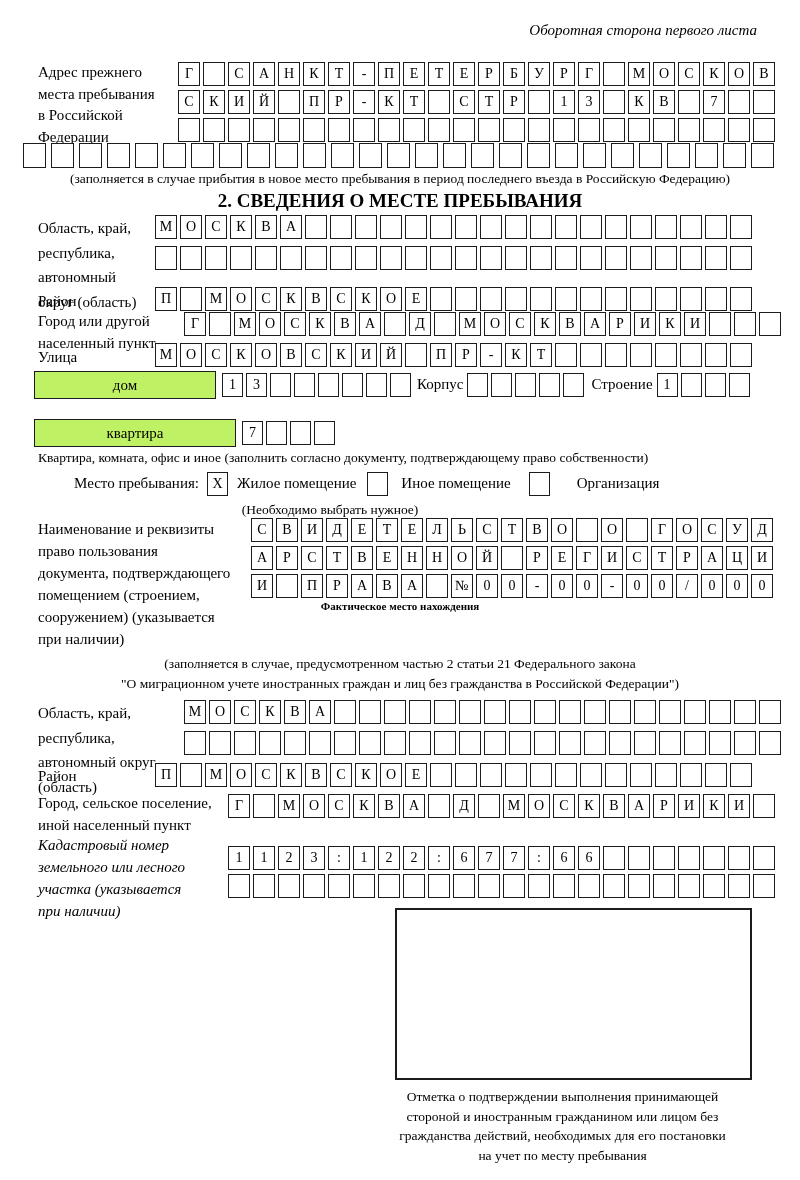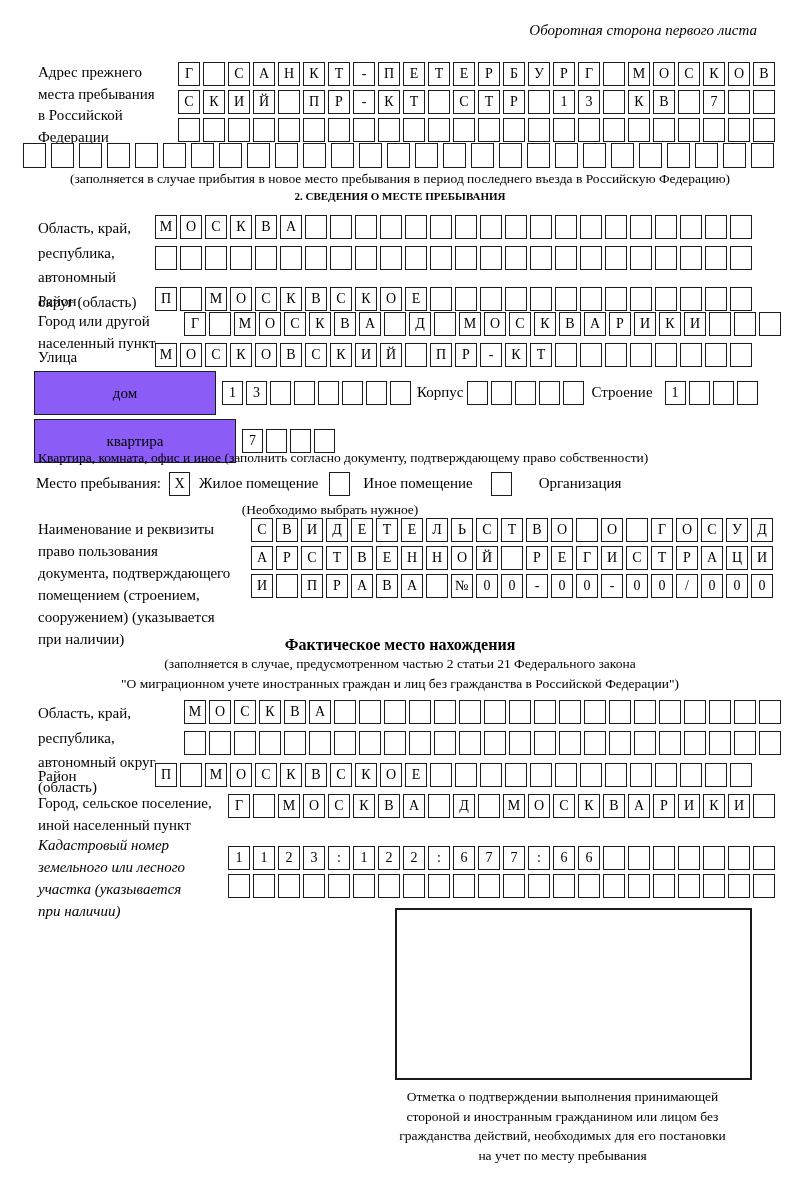--- a/index.html
+++ b/index.html
@@ -7,32 +7,32 @@
   .page {
     position:relative; width:800px; height:1180px; background:#fff;
     font-family:"Liberation Serif","DejaVu Serif",serif; color:#000; overflow:hidden;
   }
   .abs { position:absolute; }
   .lbl { font-size:15px; line-height:21.5px; }
   .lh25 { line-height:24.5px; }
   .lh22 { line-height:22px; }
   .note { font-size:13.5px; }
   .center { left:0; width:100%; text-align:center; }
-  .title { font-weight:bold; font-size:11px; }
+  .title { font-weight:bold; font-size:19px; }
   .cg { display:flex; gap:3px; }
   .cell {
     flex:0 0 22px; width:22px; height:24px; border:1.6px solid #1c1c1c; background:#fff;
     display:flex; align-items:center; justify-content:center; font-size:14px; line-height:1;
   }
   .cg.small .cell { flex-basis:21px; width:21px; }
   .cg.big { gap:5px; }
   .cg.big .cell { flex-basis:23px; width:23px; height:25px; }
   .boxlabel {
-    border:1.6px solid #1c1c1c; height:44px; display:flex; align-items:center;
-    justify-content:center; font-size:15px; background:#8b5cf6;
+    border:1.6px solid #1c1c1c; height:28px; display:flex; align-items:center;
+    justify-content:center; font-size:15px; background:#bef264;
   }
   .chk {
     width:21px; height:24px; border:1.6px solid #1c1c1c; display:flex; align-items:center;
     justify-content:center; font-size:14px; background:#fff; flex:0 0 21px;
   }
   .inline-row { display:flex; align-items:center; }
   .stamp-box { border:2px solid #1c1c1c; background:#fff; }
 </style>
 </head>
 <body>
@@ -317,42 +317,42 @@
         <div class="cell"></div>
       </div>
     <span class="lbl" style="margin:0 4px 0 6px;">Корпус</span>
     <div class="cg small">
         <div class="cell"></div>
         <div class="cell"></div>
         <div class="cell"></div>
         <div class="cell"></div>
         <div class="cell"></div>
       </div>
-    <span class="lbl" style="margin:0 12px 0 7px;">Строение</span>
+    <span class="lbl" style="margin:0 4px 0 7px;">Строение</span>
     <div class="cg small">
         <div class="cell">1</div>
         <div class="cell"></div>
         <div class="cell"></div>
         <div class="cell"></div>
       </div>
   </div>
 
   <div class="abs inline-row" style="left:34px; top:419px;border-radius:13px;">
     <div class="boxlabel" style="width:202px;">квартира</div>
     <div class="cg small" style="margin-left:6px;">
         <div class="cell">7</div>
         <div class="cell"></div>
         <div class="cell"></div>
         <div class="cell"></div>
       </div>
   </div>
   <div class="abs note" style="left:38px; top:450px;">Квартира, комната, офис и иное (заполнить согласно документу, подтверждающему право собственности)</div>
 
   <div class="abs inline-row" style="left:36px; top:472px;">
-    <span class="lbl" style="margin-right:8px;">Место пребывания:</span>
+    <span class="lbl" style="margin-right:8px;margin-left:38px;">Место пребывания:</span>
     <div class="chk">X</div>
     <span class="lbl" style="margin:0 11px 0 9px;">Жилое помещение</span>
     <div class="chk"></div>
     <span class="lbl" style="margin:0 18px 0 13px;font-family:Liberation Serif, serif;">Иное помещение</span>
     <div class="chk"></div>
     <span class="lbl" style="margin-left:27px;">Организация</span>
   </div>
   <div class="abs note" style="left:155px; top:502px; width:350px; text-align:center;">(Необходимо выбрать нужное)</div>
 
   <div class="abs lbl lh22" style="left:38px; top:518px;">
@@ -426,21 +426,21 @@
       <div class="cell">0</div>
       <div class="cell">-</div>
       <div class="cell">0</div>
       <div class="cell">0</div>
       <div class="cell">/</div>
       <div class="cell">0</div>
       <div class="cell">0</div>
       <div class="cell">0</div>
     </div>
 
-  <div class="abs center" style="top:636px; font-weight:bold; font-size:16px;">Фактическое место нахождения</div>
+  <div class="abs center" style="top:600px; font-weight:bold; font-size:11px;">Фактическое место нахождения</div>
   <div class="abs note center" style="top:656px;">(заполняется в случае, предусмотренном частью 2 статьи 21 Федерального закона</div>
   <div class="abs note center" style="top:676px;">"О миграционном учете иностранных граждан и лиц без гражданства в Российской Федерации")</div>
 
   <div class="abs lbl lh25" style="left:38px; top:701px;">
     <div>Область, край,</div>
     <div>республика,</div>
     <div>автономный округ</div>
     <div>(область)</div>
   </div>
   <div class="abs cg" style="left:184px; top:700px;">

